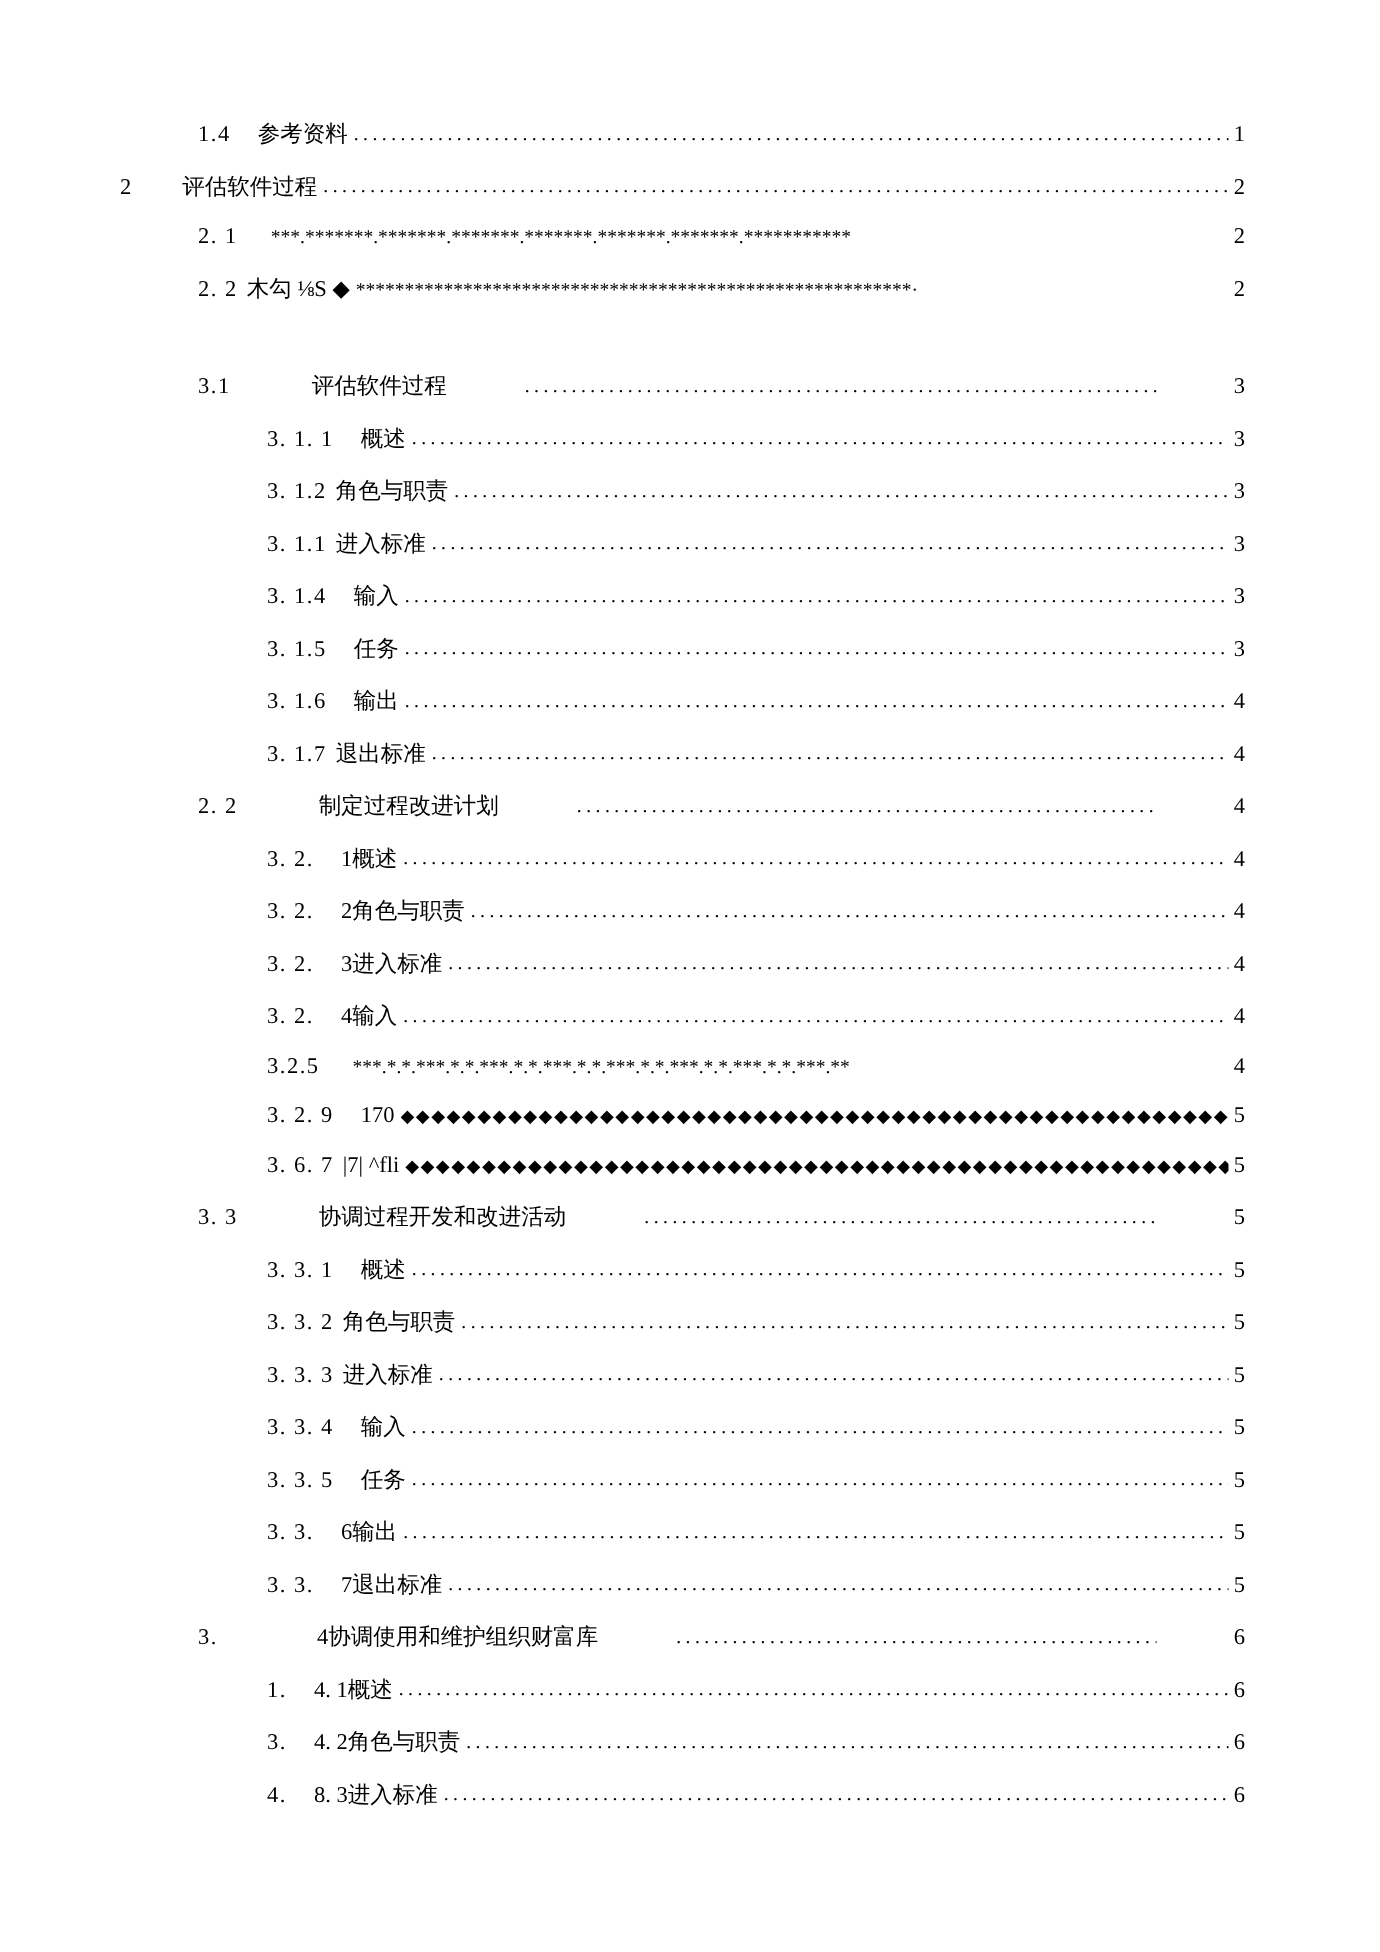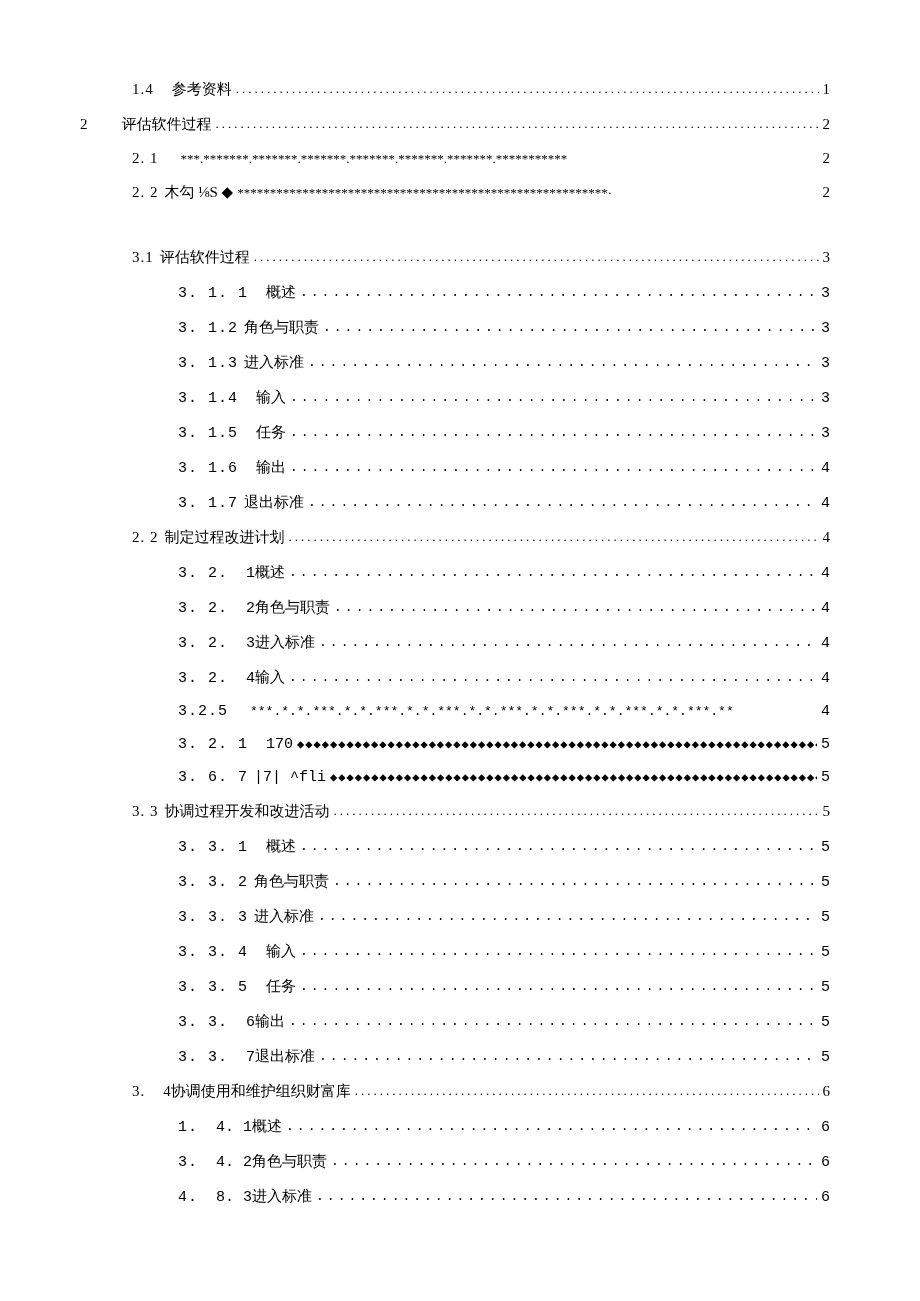--- a/index.html
+++ b/index.html
@@ -52,22 +52,22 @@
       overflow: hidden;
       letter-spacing: 1px;
       margin: 0 4px;
       font-size: 12px;
     }
     .toc-page {
       flex-shrink: 0;
     }
     .indent-0 { padding-left: 0px; }
     .indent-1 { padding-left: 42px; }
-    .indent-2 { padding-left: 42px; }
-    .indent-3 { padding-left: 88px; font-family: Liberation Mono, monospace; }
+    .indent-2 { padding-left: 42px; gap: 48px; }
+    .indent-3 { padding-left: 88px; }
     .chapter-num {
       flex-shrink: 0;
       margin-right: 18px;
       position: relative;
       left: -10px;
     }
     .gap { height: 30px; }
     .wide-space { margin-left: 18px; }
   </style>
 </head>
@@ -112,21 +112,21 @@
       <span class="toc-dots"></span>
       <span class="toc-page">3</span>
     </div>
     <div class="toc-row indent-3">
       <span class="toc-num">3. 1.2</span>
       <span class="toc-title ">角色与职责</span>
       <span class="toc-dots"></span>
       <span class="toc-page">3</span>
     </div>
     <div class="toc-row indent-3">
-      <span class="toc-num">3. 1.3</span>
+      <span class="toc-num">3. 1.1</span>
       <span class="toc-title ">进入标准</span>
       <span class="toc-dots"></span>
       <span class="toc-page">3</span>
     </div>
     <div class="toc-row indent-3">
       <span class="toc-num">3. 1.4</span>
       <span class="toc-title wide-space">输入 </span>
       <span class="toc-dots"></span>
       <span class="toc-page">3</span>
     </div>
@@ -178,21 +178,21 @@
       <span class="toc-dots"></span>
       <span class="toc-page">4</span>
     </div>
     <div class="toc-row indent-3">
       <span class="toc-num">3.2.5</span>
       <span class="toc-title wide-space"></span>
       <span class="toc-stars"> ***.*.*.***.*.*.***.*.*.***.*.*.***.*.*.***.*.*.***.*.*.***.**</span>
       <span class="toc-page">4</span>
     </div>
     <div class="toc-row indent-3">
-      <span class="toc-num">3. 2. 1</span>
+      <span class="toc-num">3. 2. 9</span>
       <span class="toc-title wide-space">170</span>
       <span class="toc-diamonds">◆◆◆◆◆◆◆◆◆◆◆◆◆◆◆◆◆◆◆◆◆◆◆◆◆◆◆◆◆◆◆◆◆◆◆◆◆◆◆◆◆◆◆◆◆◆◆◆◆◆◆◆◆◆◆◆◆◆◆◆◆◆◆◆◆◆◆◆◆◆</span>
       <span class="toc-page"> 5</span>
     </div>
     <div class="toc-row indent-3">
       <span class="toc-num">3. 6. 7</span>
       <span class="toc-title "> |7| ^fli </span>
       <span class="toc-diamonds">◆◆◆◆◆◆◆◆◆◆◆◆◆◆◆◆◆◆◆◆◆◆◆◆◆◆◆◆◆◆◆◆◆◆◆◆◆◆◆◆◆◆◆◆◆◆◆◆◆◆◆◆◆◆◆◆◆◆◆◆◆◆◆◆◆◆◆◆◆◆</span>
       <span class="toc-page"> 5</span>
     </div>

